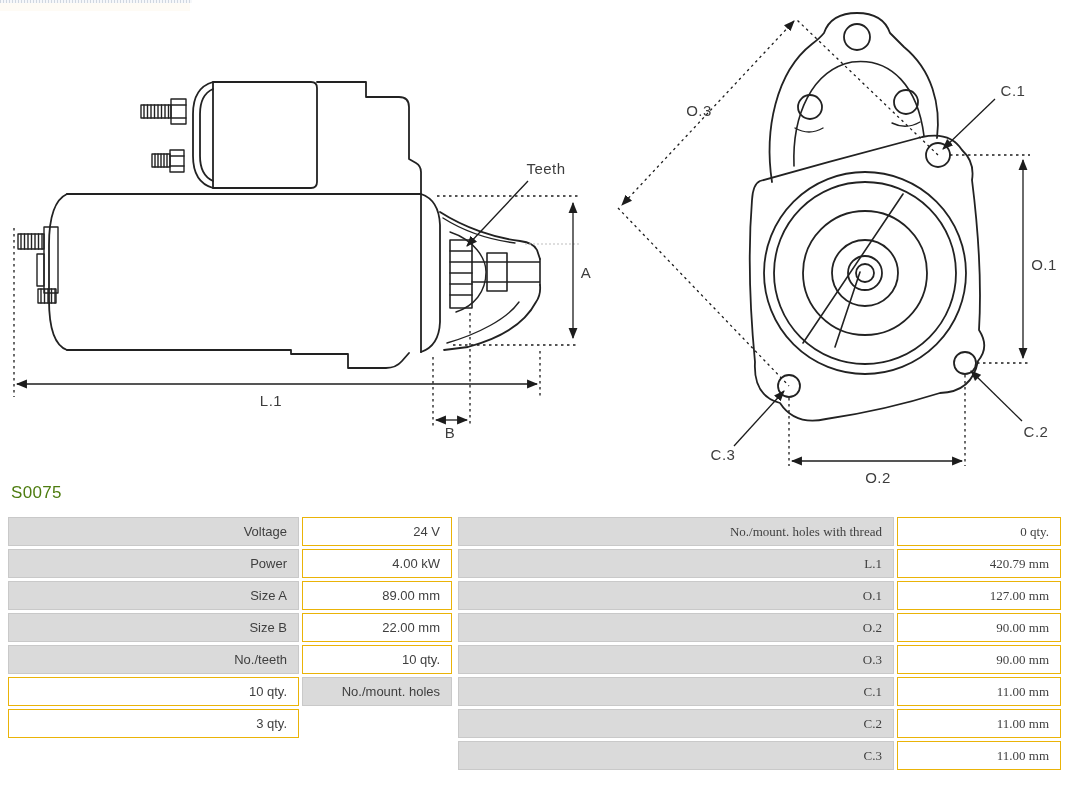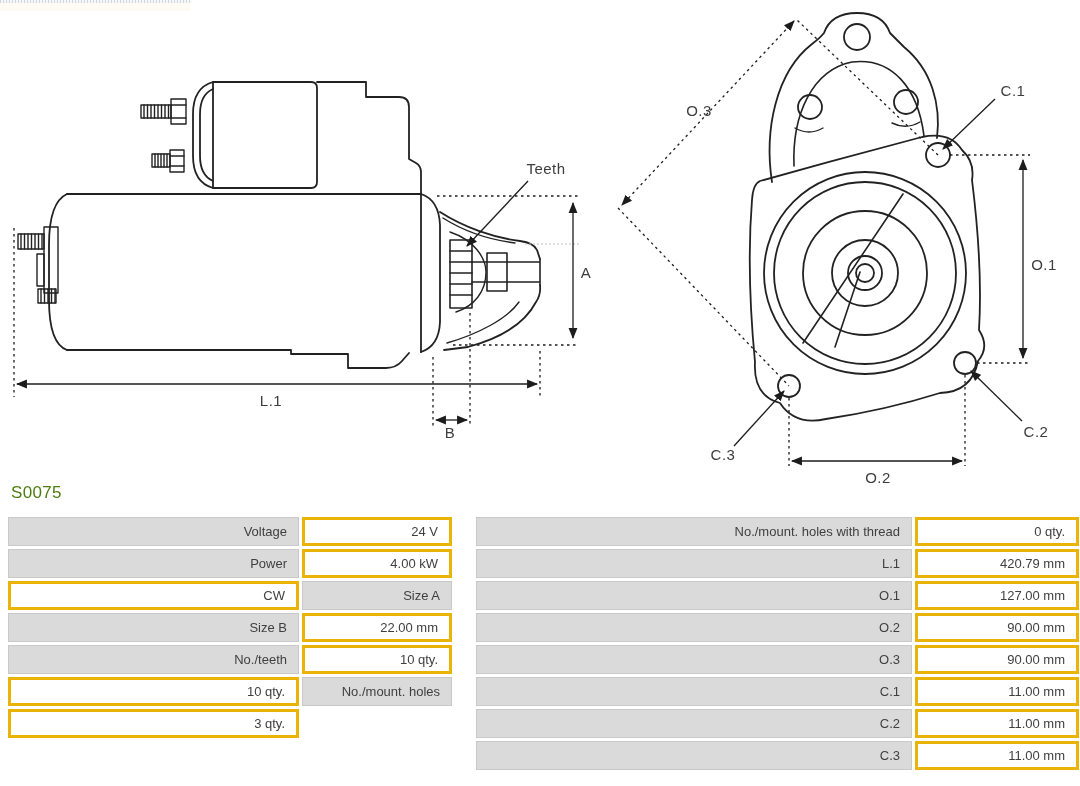--- a/index.html
+++ b/index.html
@@ -20,27 +20,27 @@
   svg text{
     font-family:"Liberation Sans", sans-serif;
     fill:#3d3d3d;font-size:15px;letter-spacing:.5px;
   }
   .part-number{
     position:absolute;left:11px;top:483px;
     font-size:17px;color:#4d7c0f;letter-spacing:.3px;
   }
   .grid{position:absolute;display:grid;gap:3px;}
   .grid.left{left:8px;top:517px;grid-template-columns:291px 150px;grid-auto-rows:29px;}
-  .grid.right{left:476px;top:517px;grid-template-columns:436px 164px;grid-auto-rows:29px;}
+  .grid.right{left:458px;top:517px;grid-template-columns:436px 164px;grid-auto-rows:29px;font-family:Liberation Serif, serif;}
   .cell{
     display:flex;align-items:center;justify-content:flex-end;
     font-size:13px;color:#3f3f3f;padding-right:11px;box-sizing:border-box;
   }
   .cell.lab{background:#dadada;border:1px solid #c9c9c9;}
-  .cell.val{background:#ffffff;border:3px solid #eab308;}
+  .cell.val{background:#ffffff;border:1px solid #eab308;}
 </style>
 </head>
 <body>
 
 
 
 <div class="logo-fragment"></div>
 <div class="logo-fragment-tint"></div>
 
 <svg width="1080" height="512" viewBox="0 0 1080 512">
@@ -164,22 +164,22 @@
   <text x="878" y="483" text-anchor="middle">O.2</text>
 </svg>
 
 <div class="part-number">S0075</div>
 
 <div class="grid left">
   <div class="cell lab">Voltage</div>
   <div class="cell val">24 V</div>
   <div class="cell lab">Power</div>
   <div class="cell val">4.00 kW</div>
-  <div class="cell val">CW</div>
   <div class="cell lab">Size A</div>
+  <div class="cell val">89.00 mm</div>
   <div class="cell lab">Size B</div>
   <div class="cell val">22.00 mm</div>
   <div class="cell lab">No./teeth</div>
   <div class="cell val">10 qty.</div>
   <div class="cell val">10 qty.</div>
   <div class="cell lab">No./mount. holes</div>
   <div class="cell val">3 qty.</div>
 </div>
 
 <div class="grid right">

